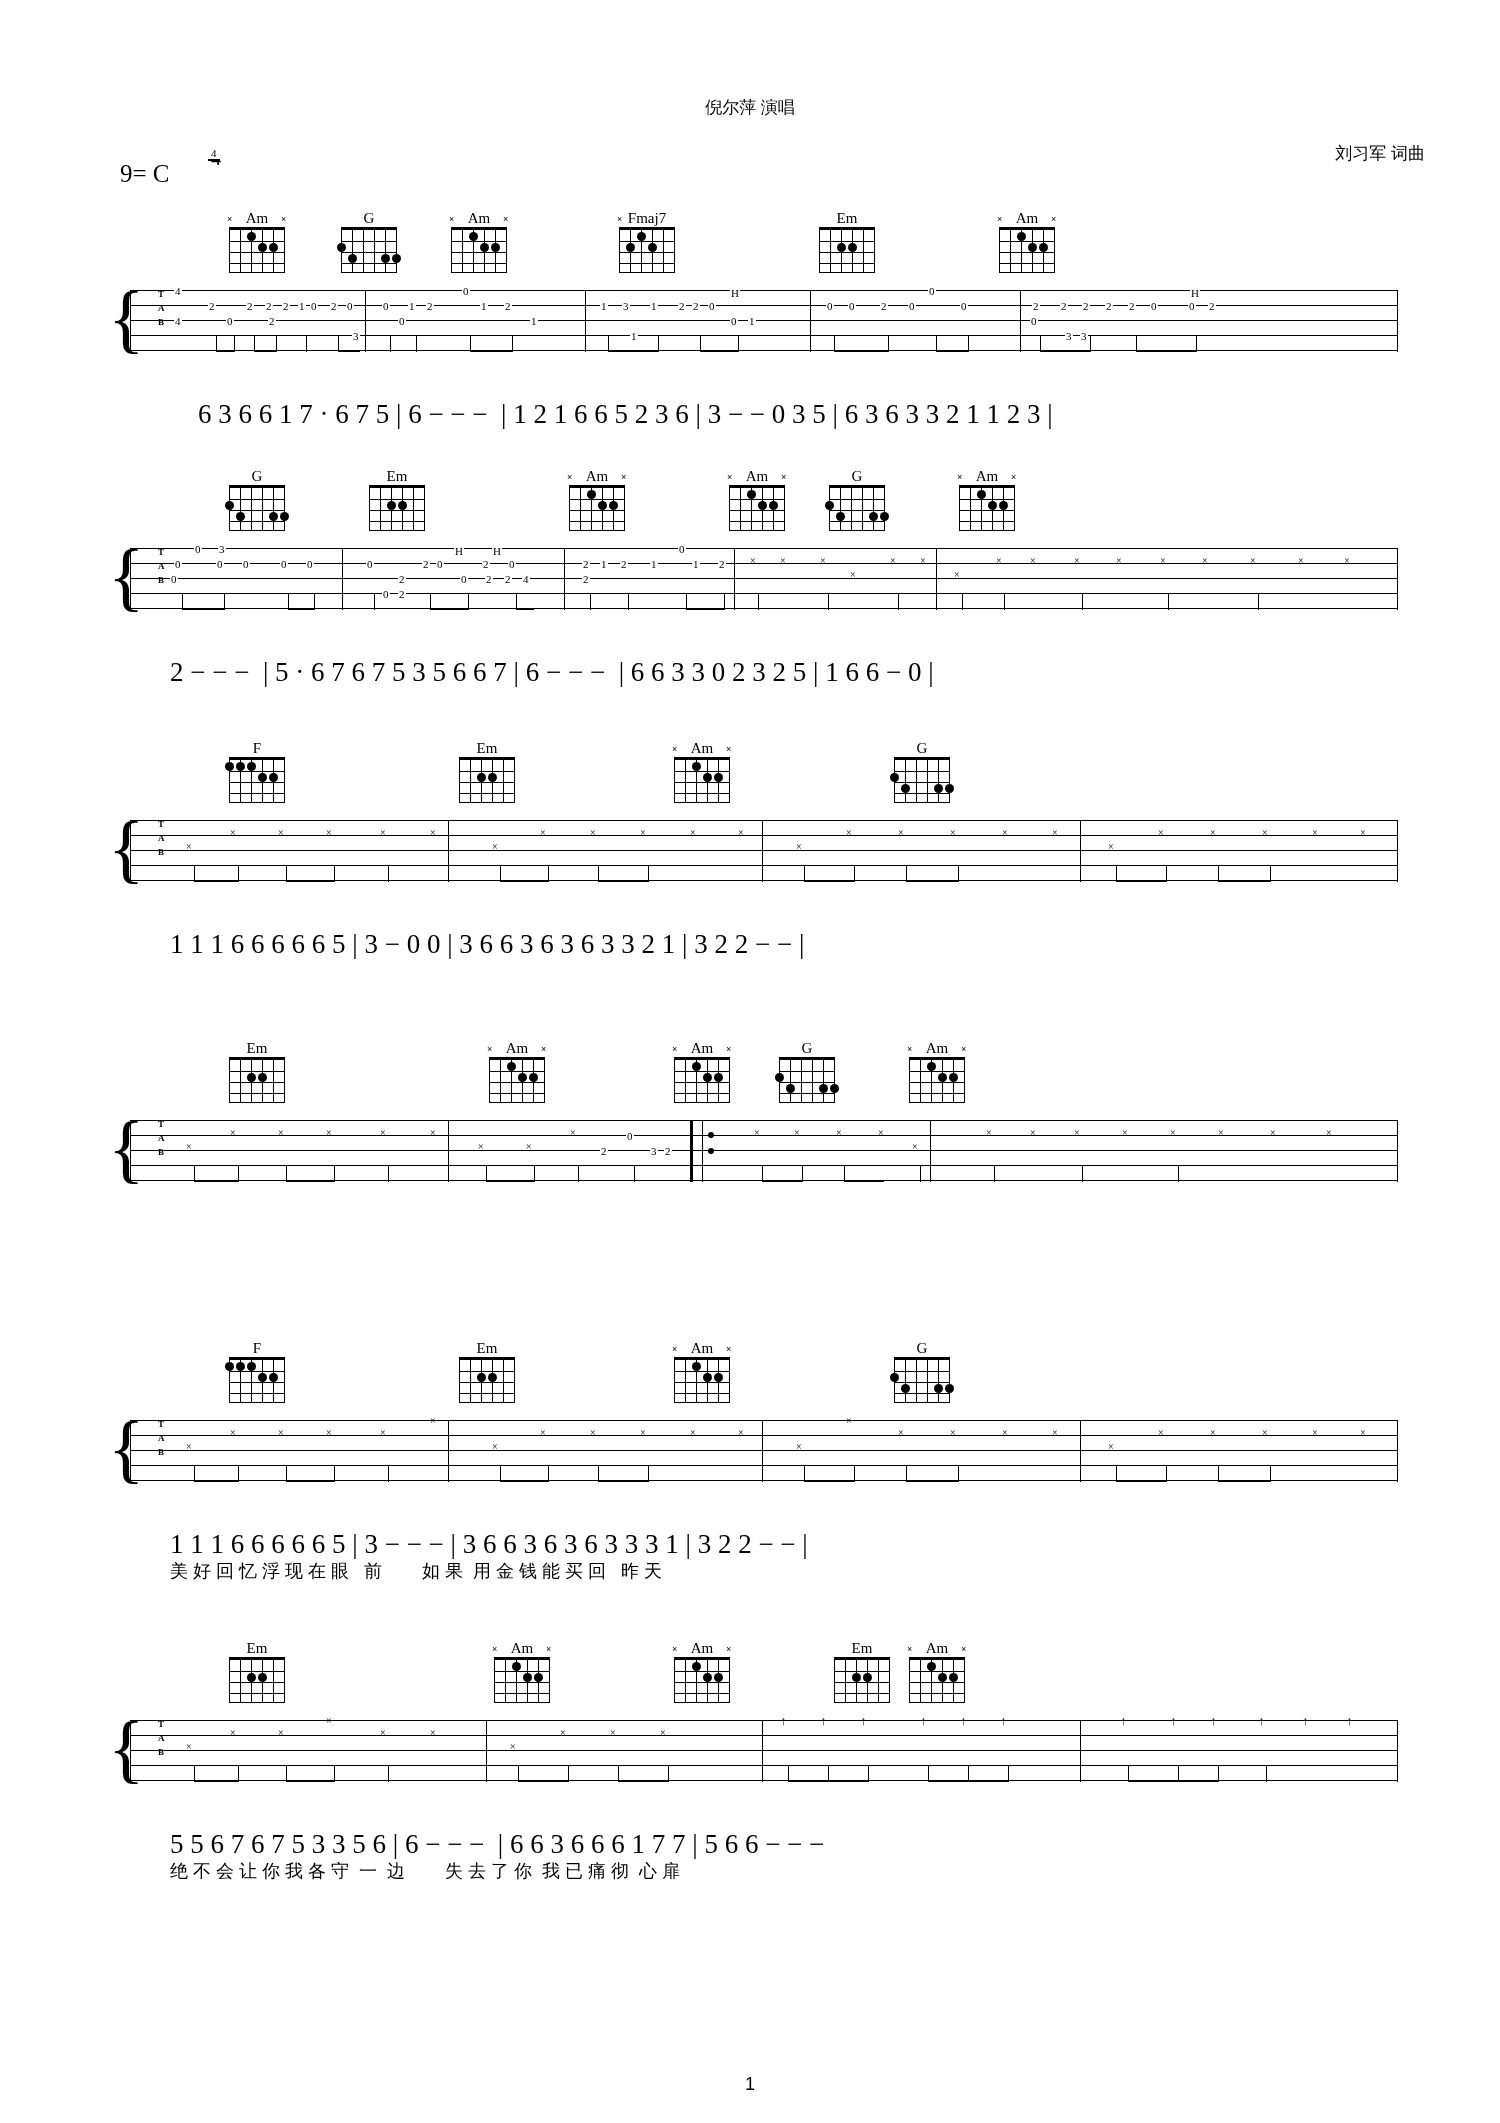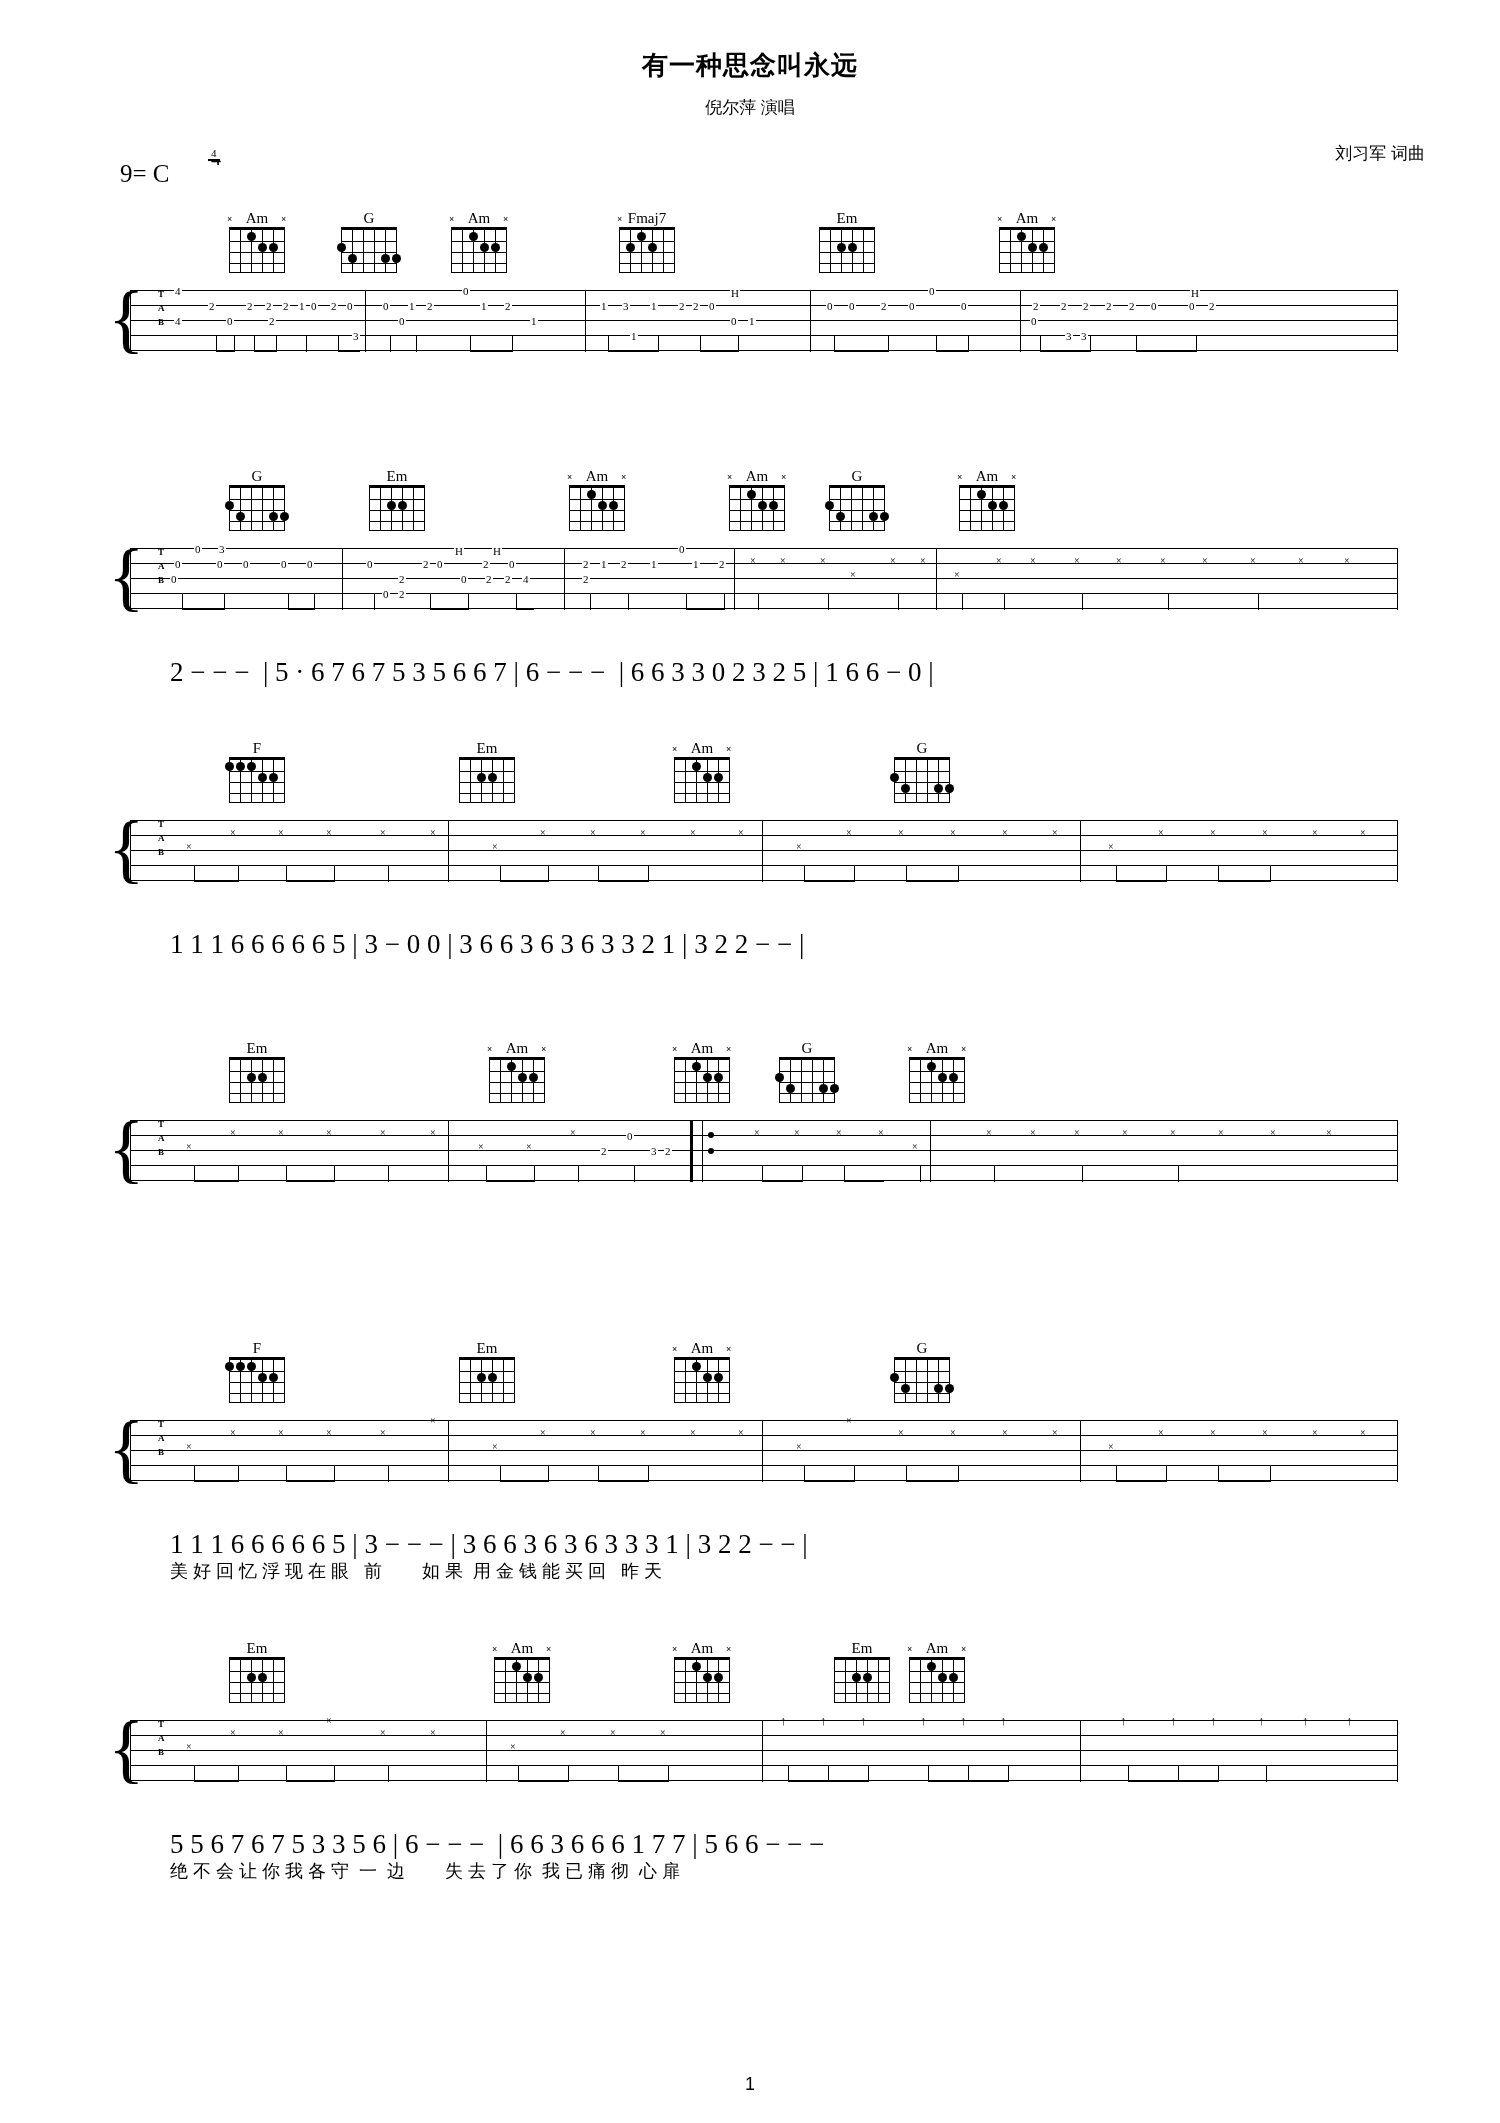--- a/index.html
+++ b/index.html
@@ -49,21 +49,20 @@
   .lyr{position:relative;height:30px;font-size:18px;white-space:pre;}
   .lyr span{position:absolute;}
 
   .pagenum{position:absolute;bottom:28px;left:0;width:1500px;text-align:center;font-size:18px;}
 </style>
 </head>
 <body>
 
 <div class="page">
 
-  <div class="title">有一种思念叫永远</div>
   <div class="singer">倪尔萍 演唱</div>
   <div class="composer">刘习军 词曲</div>
   <div class="keysig">9= C</div>
   <div class="meter">
     <span class="num">4</span>
     <span class="den">4</span>
   </div>
 
   <div class="system" id="sys1" style="top:210px;">
     <div class="chordrow">
@@ -285,20 +284,23 @@
         <div class="beam" style="left:340px;top:60px;width:42px;"></div>
         <div class="beam" style="left:478px;top:60px;width:50px;"></div>
         <div class="beam" style="left:570px;top:60px;width:38px;"></div>
         <div class="beam" style="left:704px;top:60px;width:54px;"></div>
         <div class="beam" style="left:806px;top:60px;width:32px;"></div>
         <div class="beam" style="left:910px;top:60px;width:50px;"></div>
         <div class="beam" style="left:1006px;top:60px;width:60px;"></div>
       </div>
     </div>
 
+    <div class="jianpu">
+      <span style="left:90px;">6 3 6 6 1 7 · 6 7 5 | 6 − − −  | 1 2 1 6 6 5 2 3 6 | 3 − − 0 3 5 | 6 3 6 3 3 2 1 1 2 3 |</span>
+    </div>
   </div>
 
   <div class="system" id="sys2" style="top:468px;">
     <div class="chordrow">
       <div class="chord" style="left:118px;">
         <div class="cname">G</div>
         <div class="grid">
           <div class="nut"></div>
             <div class="hline" style="top:14px;"></div>
             <div class="hline" style="top:25px;"></div>

